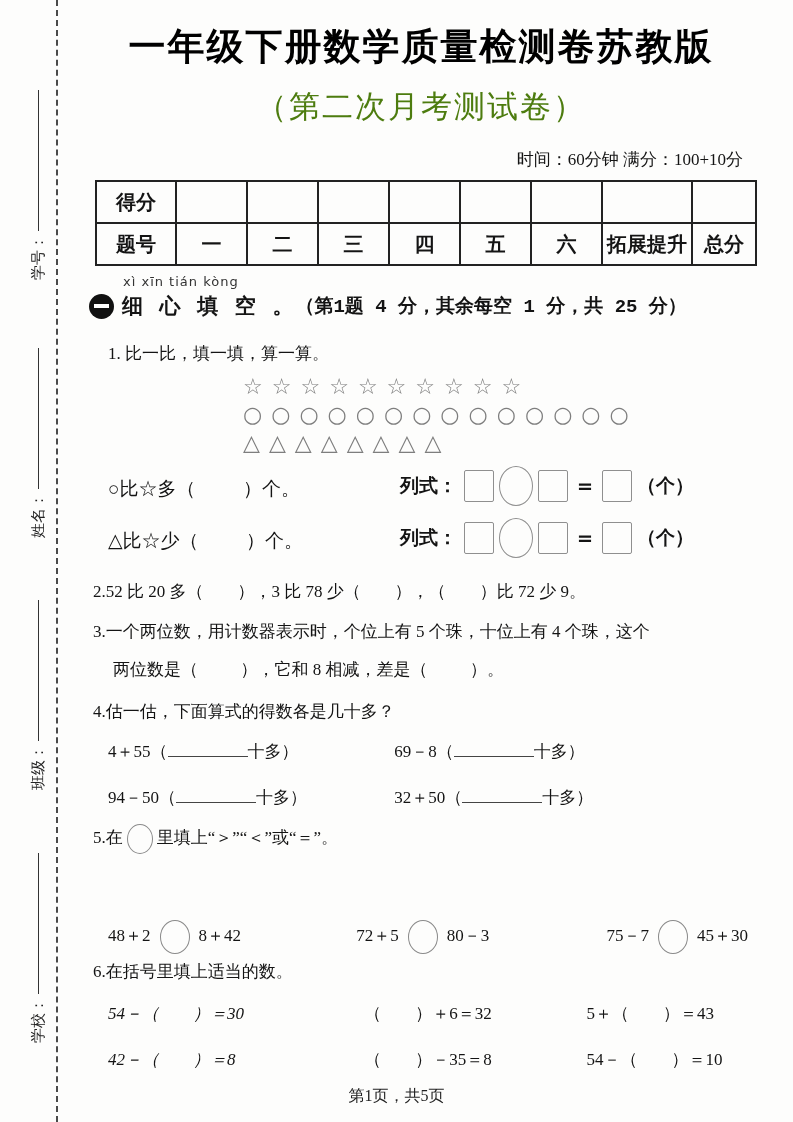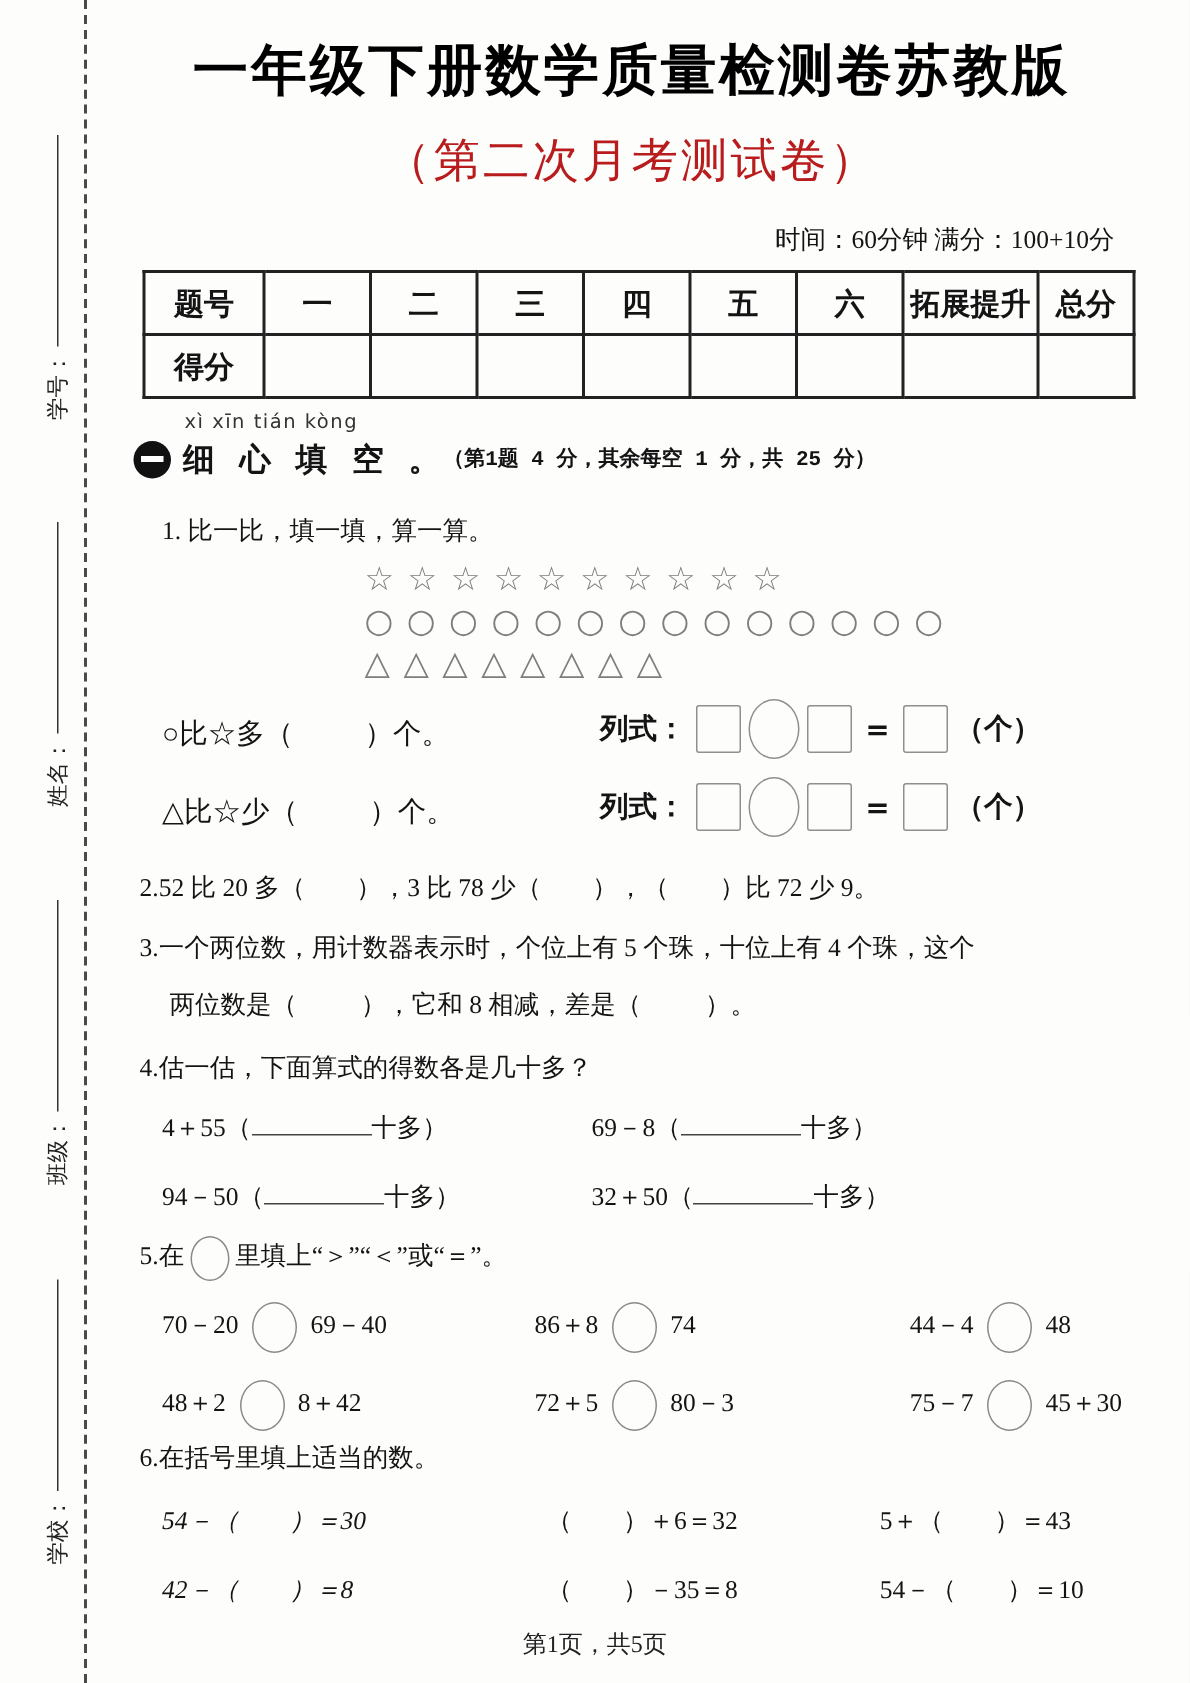--- a/index.html
+++ b/index.html
@@ -4,30 +4,30 @@
 <style>
   * { margin:0; padding:0; box-sizing:border-box; }
   body { background:#e8e8e8; font-family:"Liberation Serif","DejaVu Serif",serif; }
   .page { position:relative; width:793px; height:1122px; background:#fdfdfc; color:#141414; overflow:hidden; margin:0 auto; }
   .seal-line { position:absolute; left:56px; top:0; bottom:0; width:0; border-left:2px dashed #4a4a4a; }
   .mlabel { position:absolute; left:-57px; width:190px; height:24px; display:flex; align-items:center;
             transform:rotate(-90deg); font-size:15px; white-space:nowrap; color:#222; }
   .mline { flex:1; border-bottom:1.5px solid #333; height:1px; margin-left:4px; }
   .content { position:absolute; left:85px; top:0; width:672px; height:1122px; }
   .title { position:absolute; top:22px; left:0; width:100%; text-align:center; font-size:37px; font-weight:bold; letter-spacing:2px; color:#000; }
-  .subtitle { position:absolute; top:86px; left:0; width:100%; text-align:center; font-size:31px; letter-spacing:2px; color:#b91c1c; }
+  .subtitle { position:absolute; top:86px; left:0; width:100%; text-align:center; font-size:31px; letter-spacing:2px; color:#4d7c0f; }
   .meta { position:absolute; top:148px; right:14px; font-size:17px; }
   table.score { position:absolute; top:180px; left:10px; width:660px; border-collapse:collapse; table-layout:fixed; }
   table.score td { border:2px solid #222; height:42px; text-align:center; font-size:20px; font-weight:bold; padding:0 2px; }
   .sec-pinyin { position:absolute; top:274px; left:38px; font-size:13px; font-family:"DejaVu Sans",sans-serif; color:#333; letter-spacing:1px; }
   .sec-line { position:absolute; top:292px; left:4px; display:flex; align-items:center; font-family:Liberation Mono, monospace; }
   .sec-icon { width:25px; height:25px; border-radius:50%; background:#111; position:relative; flex:0 0 25px; margin-right:8px; }
   .sec-icon::after { content:""; position:absolute; left:5px; top:10.5px; width:15px; height:4px; background:#fff; }
   .sec-title { font-size:21px; font-weight:bold; letter-spacing:2px; }
-  .sec-note { font-size:14px; font-weight:bold; }
+  .sec-note { font-size:19px; font-weight:bold; }
   .q { position:absolute; font-size:17px; white-space:nowrap; }
   .shape-row { position:absolute; left:158px; font-size:22px; letter-spacing:9px; color:#7e7e7e; font-family:"DejaVu Sans",sans-serif; }
   .cmp-row { position:absolute; left:23px; width:649px; height:44px; font-size:19px; }
   .cmp-prompt { position:absolute; left:0; top:10px; }
   .lieshi { position:absolute; left:292px; top:0; display:flex; align-items:center;font-weight:bold; }
   .lieshi .lbl { font-size:19px; margin-right:4px; }
   .sq { display:inline-block; width:30px; height:32px; border:1.5px solid #8f8f8f; border-radius:2px; margin:0 3px; }
   .ov { display:inline-block; width:34px; height:40px; border:1.5px solid #8f8f8f; border-radius:50%; margin:0 2px; }
   .eqs { font-size:22px; margin:0 3px; }
   .unit { font-size:19px; margin-left:2px; }
@@ -74,40 +74,40 @@
           <col style="width:71px">
           <col style="width:71px">
         <col style="width:71px">
           <col style="width:71px">
           <col style="width:71px">
           <col style="width:90px">
           <col style="width:64px">
       </colgroup>
       <tbody>
           <tr>
+        <td>得分</td>
+        <td></td>
+        <td></td>
+        <td></td>
+        <td></td>
+        <td></td>
+        <td></td>
+        <td></td>
+        <td></td>
+      </tr>
+      <tr>
         <td>题号</td>
         <td>一</td>
         <td>二</td>
         <td>三</td>
         <td>四</td>
         <td>五</td>
         <td>六</td>
         <td>拓展提升</td>
         <td>总分</td>
-      </tr>
-      <tr>
-        <td>得分</td>
-        <td></td>
-        <td></td>
-        <td></td>
-        <td></td>
-        <td></td>
-        <td></td>
-        <td></td>
-        <td></td>
       </tr>
     </tbody>
       </table>
 
     <div class="sec-pinyin">xì   xīn   tián  kòng</div>
     <div class="sec-line">
       <span class="sec-icon"></span>
       <span class="sec-title">细 心 填 空 。</span>
       <span class="sec-note">（第1题 4 分，其余每空 1 分，共 25 分）</span>
     </div>
@@ -155,25 +155,20 @@
       <span class="col"><span>69－8（</span><span class="blank"></span><span>十多）</span></span>
     </div>
     <div class="q" style="top:786px; left:23px;">
       <span class="col q4col"><span>94－50（</span><span class="blank"></span><span>十多）</span></span>
       <span class="col"><span>32＋50（</span><span class="blank"></span><span>十多）</span></span>
     </div>
 
     <div class="q" style="top:824px; left:8px;">
       <span>5.在</span><span class="cmp" style="width:26px;height:30px;margin:0 4px;"></span><span>里填上“＞”“＜”或“＝”。</span>
     </div>
-    <div class="q" style="top:868px; left:23px;">
-      <span class="col q5c1"><span>70－20</span><span class="cmp"></span><span>69－40</span></span>
-      <span class="col q5c2"><span>86＋8</span><span class="cmp"></span><span>74</span></span>
-      <span class="col"><span>44－4</span><span class="cmp"></span><span>48</span></span>
-    </div>
     <div class="q" style="top:920px; left:23px;">
       <span class="col q5c1"><span>48＋2</span><span class="cmp"></span><span>8＋42</span></span>
       <span class="col q5c2"><span>72＋5</span><span class="cmp"></span><span>80－3</span></span>
       <span class="col"><span>75－7</span><span class="cmp"></span><span>45＋30</span></span>
     </div>
 
     <div class="q" style="top:960px; left:8px;">6.在括号里填上适当的数。</div>
     <div class="q" style="top:1002px; left:23px;">
       <span class="col q6c1">54－（&nbsp;&nbsp;&nbsp;&nbsp;&nbsp;&nbsp;&nbsp;&nbsp;）＝30</span>
       <span class="col q6c2">（&nbsp;&nbsp;&nbsp;&nbsp;&nbsp;&nbsp;&nbsp;&nbsp;）＋6＝32</span>

